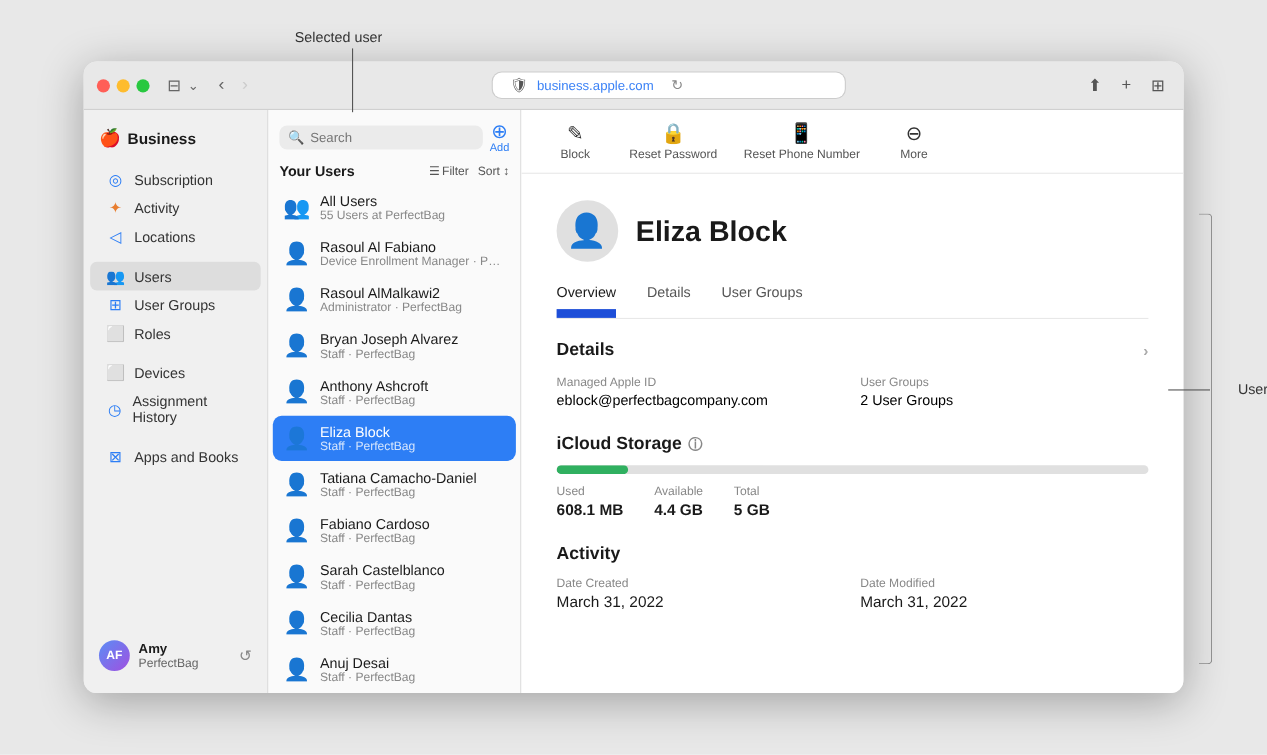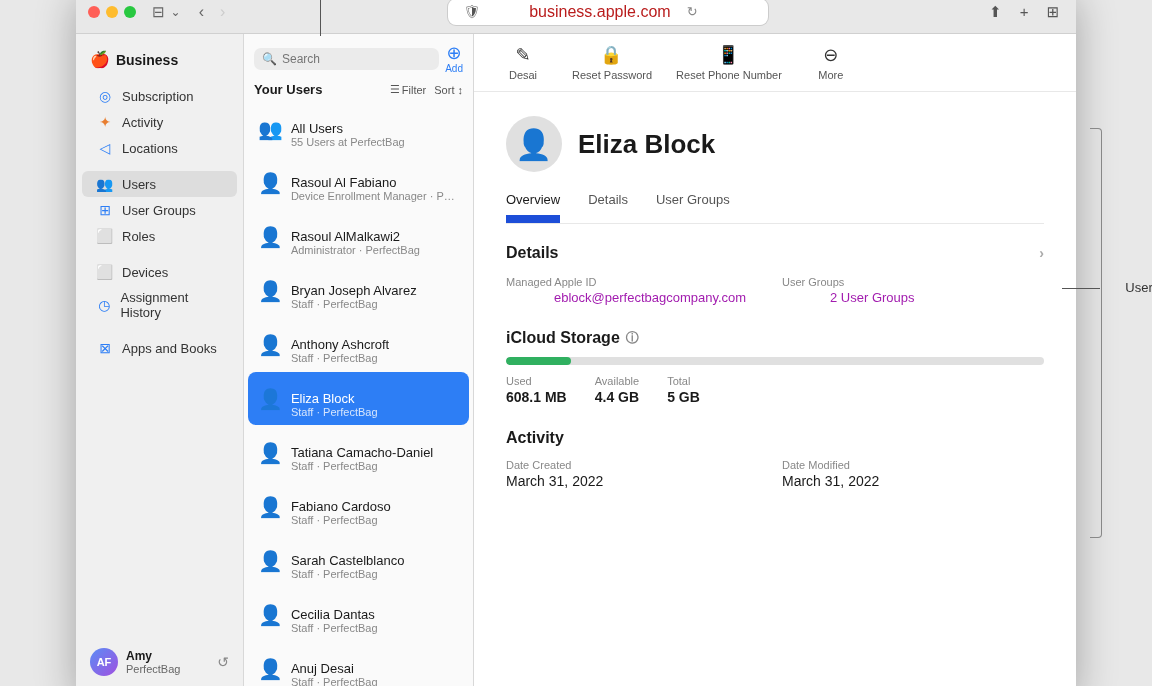--- a/index.html
+++ b/index.html
@@ -54,21 +54,21 @@
     .your-users-header { padding: 2px 10px 4px; display: flex; align-items: center; justify-content: space-between; }
     .your-users-title { font-size: 13px; font-weight: 600; color: #1a1a1a; }
     .your-users-controls { display: flex; gap: 8px; align-items: center; }
     .filter-btn { font-size: 11px; color: #555; cursor: pointer; display: flex; align-items: center; gap: 2px; }
     .sort-btn { font-size: 11px; color: #555; cursor: pointer; }
     .user-list { flex: 1; overflow-y: auto; }
     .user-item { display: flex; align-items: center; gap: 8px; padding: 7px 10px; cursor: pointer; border-radius: 6px; margin: 1px 4px; }
     .user-item.selected { background: #2d7ef5; color: white; border-radius: 8px; }
     .user-icon { font-size: 20px; color: #888; flex-shrink: 0; }
     .user-item.selected .user-icon { color: rgba(255,255,255,0.8); }
-    .user-info { flex: 1; min-width: 0; margin-top: 12px; }
+    .user-info { flex: 1; min-width: 0; }
     .user-name { font-size: 13px; font-weight: 500; color: #1a1a1a; white-space: nowrap; overflow: hidden; text-overflow: ellipsis; }
     .user-item.selected .user-name { color: white; }
     .user-sub { font-size: 11px; color: #888; white-space: nowrap; overflow: hidden; text-overflow: ellipsis; }
     .user-item.selected .user-sub { color: rgba(255,255,255,0.8); }
 
     
     .detail-panel { flex: 1; background: white; overflow-y: auto; }
     .detail-toolbar { display: flex; align-items: flex-start; gap: 24px; padding: 10px 24px; border-bottom: 1px solid #e8e8e8; }
     .toolbar-action { display: flex; flex-direction: column; align-items: center; gap: 3px; cursor: pointer; color: #333; min-width: 50px; }
     .toolbar-icon { font-size: 18px; }
@@ -77,21 +77,21 @@
     .user-header { display: flex; align-items: center; gap: 16px; margin-bottom: 20px; }
     .user-avatar-large { width: 56px; height: 56px; border-radius: 50%; background: #e0e0e0; display: flex; align-items: center; justify-content: center; font-size: 28px; color: #999; }
     .user-fullname { font-size: 26px; font-weight: 600; color: #1a1a1a; }
     .detail-tabs { display: flex; gap: 28px; border-bottom: 1px solid #e8e8e8; margin-bottom: 20px; }
     .detail-tab { font-size: 13px; color: #555; padding-bottom: 8px; cursor: pointer; border-bottom: 2px solid transparent; }
     .detail-tab.active { color: #1a1a1a; font-weight: 500; border-bottom: 8px solid #1d4ed8; }
     .section-title { font-size: 16px; font-weight: 600; color: #1a1a1a; margin-bottom: 14px; display: flex; align-items: center; justify-content: space-between; }
     .section-chevron { color: #aaa; font-size: 14px; }
     .details-grid { display: grid; grid-template-columns: 1fr 1fr; gap: 14px; margin-bottom: 24px; }
     .detail-field label { font-size: 11px; color: #888; display: block; margin-bottom: 2px; }
-    .detail-field .field-value { font-size: 13px; color: #a21caf; margin-left: 48px; }
+    .detail-field .field-value { font-size: 13px; color: #000000; }
     .icloud-section { margin-bottom: 24px; }
     .icloud-title { font-size: 16px; font-weight: 600; color: #1a1a1a; margin-bottom: 10px; display: flex; align-items: center; gap: 6px; }
     .icloud-info-icon { font-size: 13px; color: #888; }
     .storage-bar-wrap { background: #e0e0e0; border-radius: 4px; height: 8px; margin-bottom: 10px; overflow: hidden; }
     .storage-bar-used { background: #30b060; height: 100%; border-radius: 4px; width: 12%; }
     .storage-stats { display: flex; gap: 28px; }
     .storage-stat label { font-size: 11px; color: #888; display: block; margin-bottom: 2px; }
     .storage-stat .stat-value { font-size: 14px; font-weight: 600; color: #1a1a1a; }
     .activity-section { }
     .activity-title { font-size: 16px; font-weight: 600; color: #1a1a1a; margin-bottom: 12px; }
@@ -127,21 +127,21 @@
         <span style="font-size:15px; color:#666;">⊟</span>
         <span style="font-size:12px; color:#666;">⌄</span>
       </div>
       <div class="titlebar-nav">
         <button style="background:none;border:none;cursor:pointer;color:#666;font-size:16px;">‹</button>
         <button style="background:none;border:none;cursor:pointer;color:#ccc;font-size:16px;">›</button>
       </div>
       <div class="address-bar-wrap">
         <div class="address-bar">
           <span style="font-size:13px;color:#555;">🛡</span>
-          <span style="font-size:16px;color:#b91c1c;margin-left:41px;">business.apple.com</span>
+          <span style="font-size:12px;color:#3b82f6;">business.apple.com</span>
           <span style="margin-left:8px;color:#888;font-size:13px;">↻</span>
         </div>
       </div>
       <div class="titlebar-right">
         <button style="background:none;border:none;cursor:pointer;color:#555;font-size:15px;">⬆</button>
         <button style="background:none;border:none;cursor:pointer;color:#555;font-size:15px;">+</button>
         <button style="background:none;border:none;cursor:pointer;color:#555;font-size:15px;">⊞</button>
       </div>
     </div>
 
@@ -315,21 +315,21 @@
             </div>
           </div>
 
         </div>
       </div>
 
       <div class="detail-panel">
         <div class="detail-toolbar">
           <div class="toolbar-action">
             <span class="toolbar-icon">✎</span>
-            <span class="toolbar-label">Desai</span>
+            <span class="toolbar-label">Block</span>
           </div>
           <div class="toolbar-action">
             <span class="toolbar-icon">🔒</span>
             <span class="toolbar-label">Reset Password</span>
           </div>
           <div class="toolbar-action">
             <span class="toolbar-icon">📱</span>
             <span class="toolbar-label">Reset Phone Number</span>
           </div>
           <div class="toolbar-action">

